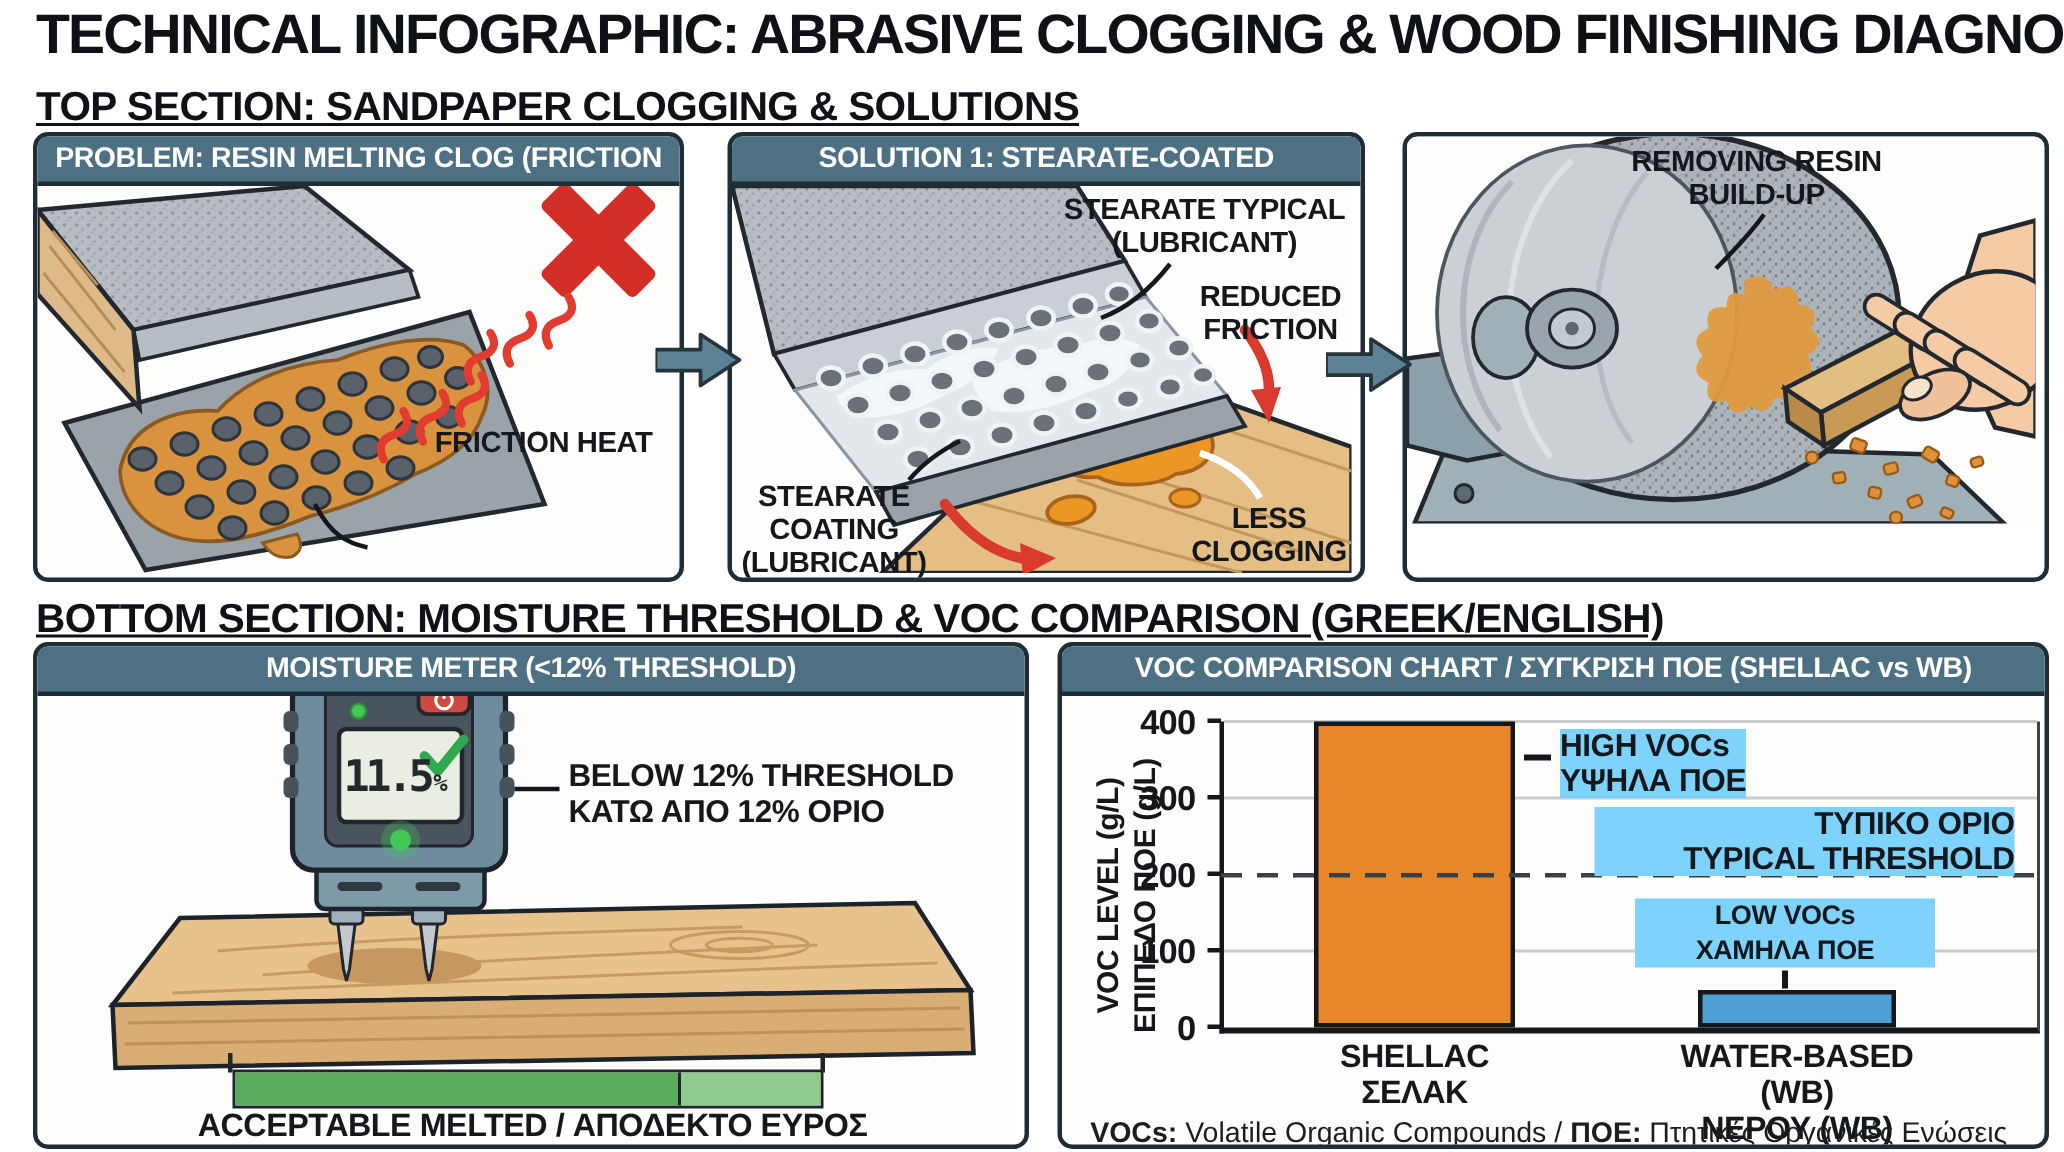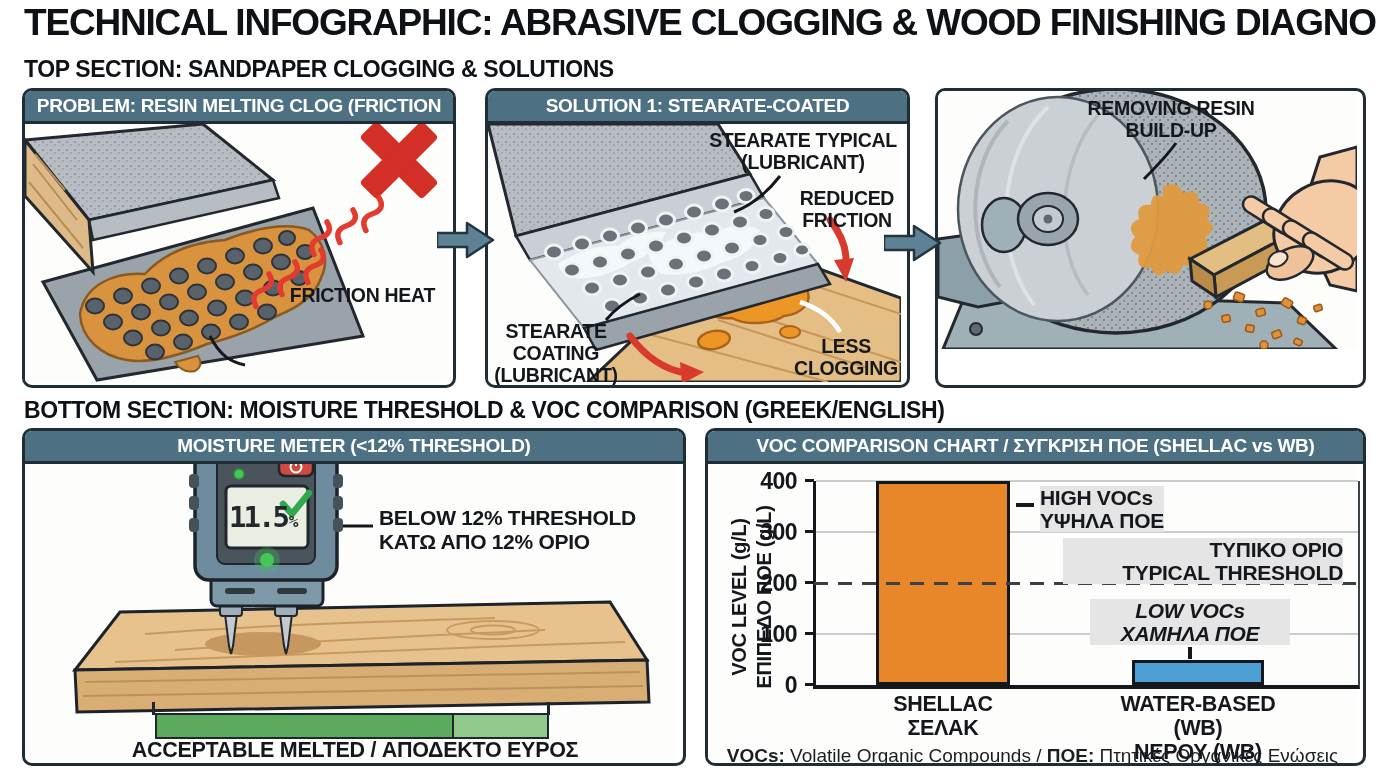--- a/index.html
+++ b/index.html
@@ -1,39 +1,39 @@
 <!DOCTYPE html>
 <html><head>
 <meta charset="utf-8">
 <style>
   html,body{margin:0;padding:0;background:#fff;}
   body{width:1376px;height:768px;position:relative;overflow:hidden;
        font-family:"Liberation Sans",sans-serif;color:#14181c;}
   .title{position:absolute;left:24px;top:2px;font-size:37px;font-weight:bold;
          letter-spacing:-1.2px;white-space:nowrap;color:#0e1216;}
-  .section-heading{position:absolute;font-size:23px;font-weight:bold;letter-spacing:-0.4px;color:#0e1216;}
+  .section-heading{position:absolute;font-size:27px;font-weight:bold;letter-spacing:-0.4px;color:#0e1216;text-decoration:underline;}
   .panel{position:absolute;border:3px solid #1F2D36;border-radius:10px;background:#fff;overflow:hidden;}
   .panel-header{height:30px;line-height:30px;background:#4E7083;color:#fff;text-align:center;
                 font-weight:bold;font-size:19px;letter-spacing:-0.3px;border-bottom:3px solid #1F2D36;}
   .panel-content{position:relative;background:#fdfdfc;}
   .panel-content svg{position:absolute;left:0;top:0;}
   .lbl{position:absolute;font-weight:bold;letter-spacing:-0.3px;color:#14181c;line-height:1.12;}
   .arrow-joint{position:absolute;z-index:12;}
   
   .plot{position:absolute;left:105px;top:17px;width:542px;height:204px;
         border-left:3px solid #14181c;border-right:2px solid #3c4348;border-bottom:4px solid #14181c;}
   .gridline{position:absolute;left:0;width:100%;height:2px;background:#C9CDCF;z-index:1;}
   .threshold-line{position:absolute;left:-2px;right:-2px;height:3px;z-index:5;
         background:repeating-linear-gradient(90deg,#3a4046 0 14px,transparent 14px 24px);}
   .bar{position:absolute;bottom:0;z-index:2;border:3px solid #14181c;box-sizing:border-box;}
   .ytick{position:absolute;right:16px;height:26px;line-height:26px;font-size:23px;font-weight:bold;letter-spacing:-0.5px;}
   .ytickmark{position:absolute;left:-11px;width:9px;height:3px;background:#14181c;}
   .y-axis-label{position:absolute;left:-63px;top:107px;width:216px;height:52px;
         transform:rotate(-90deg);text-align:center;font-weight:bold;font-size:20px;line-height:25px;letter-spacing:-0.3px;}
-  .annot{z-index:6;background:#e5e5e5;}
+  .annot{z-index:6;background:#7dd3fc;}
   .chart-footer{position:absolute;left:0;right:0;top:281px;text-align:center;font-size:19px;color:#1a1e22;}
   .chart-footer b{font-weight:bold;}
   
   .lcd-reading{position:absolute;left:204px;top:36px;width:78px;z-index:4;
         font-family:"DejaVu Sans Mono",monospace;font-weight:bold;font-size:29px;
         letter-spacing:-3px;color:#23282d;}
   .lcd-reading .unit{font-size:16px;letter-spacing:0;margin-left:2px;}
   .range-bar{position:absolute;left:130px;top:249px;width:390px;height:22px;
         border:2.5px solid #20262c;display:flex;z-index:3;}
   .range-tick{position:absolute;width:3px;height:13px;background:#20262c;top:238px;z-index:3;}
@@ -391,21 +391,21 @@
       </div>
     <div style="position:absolute;left:308px;top:39px;width:18px;height:3.5px;background:#14181c;z-index:6;"></div>
     <div class="lbl annot" style="left:332px;top:22px;font-size:21px;line-height:23px;">
       <div>HIGH VOCs</div>
       <div>ΥΨΗΛΑ ΠΟΕ</div>
     </div>
     <div class="lbl annot" style="right:14px;top:74px;width:280px;text-align:right;font-size:21px;line-height:23px;">
       <div>ΤΥΠΙΚΟ ΟΡΙΟ</div>
       <div>TYPICAL THRESHOLD</div>
     </div>
-    <div class="lbl annot" style="left:382px;top:135px;width:200px;text-align:center;font-size:21px;line-height:23px;font-style:italic;">
+    <div class="lbl annot" style="left:382px;top:135px;width:200px;text-align:center;font-size:18px;line-height:23px;">
       <div>LOW VOCs</div>
       <div>ΧΑΜΗΛΑ ΠΟΕ</div>
     </div>
     <div style="position:absolute;left:480px;top:183px;width:3.5px;height:12px;background:#14181c;z-index:6;"></div>
     <div class="lbl" style="left:390px;top:228px;width:200px;text-align:center;font-size:21.5px;line-height:24px;">
       <div>WATER-BASED (WB)</div>
       <div>ΝΕΡΟΥ (WB)</div>
     </div>
     <div class="lbl" style="left:135px;top:228px;width:200px;text-align:center;font-size:21.5px;line-height:24px;">
       <div>SHELLAC</div>

